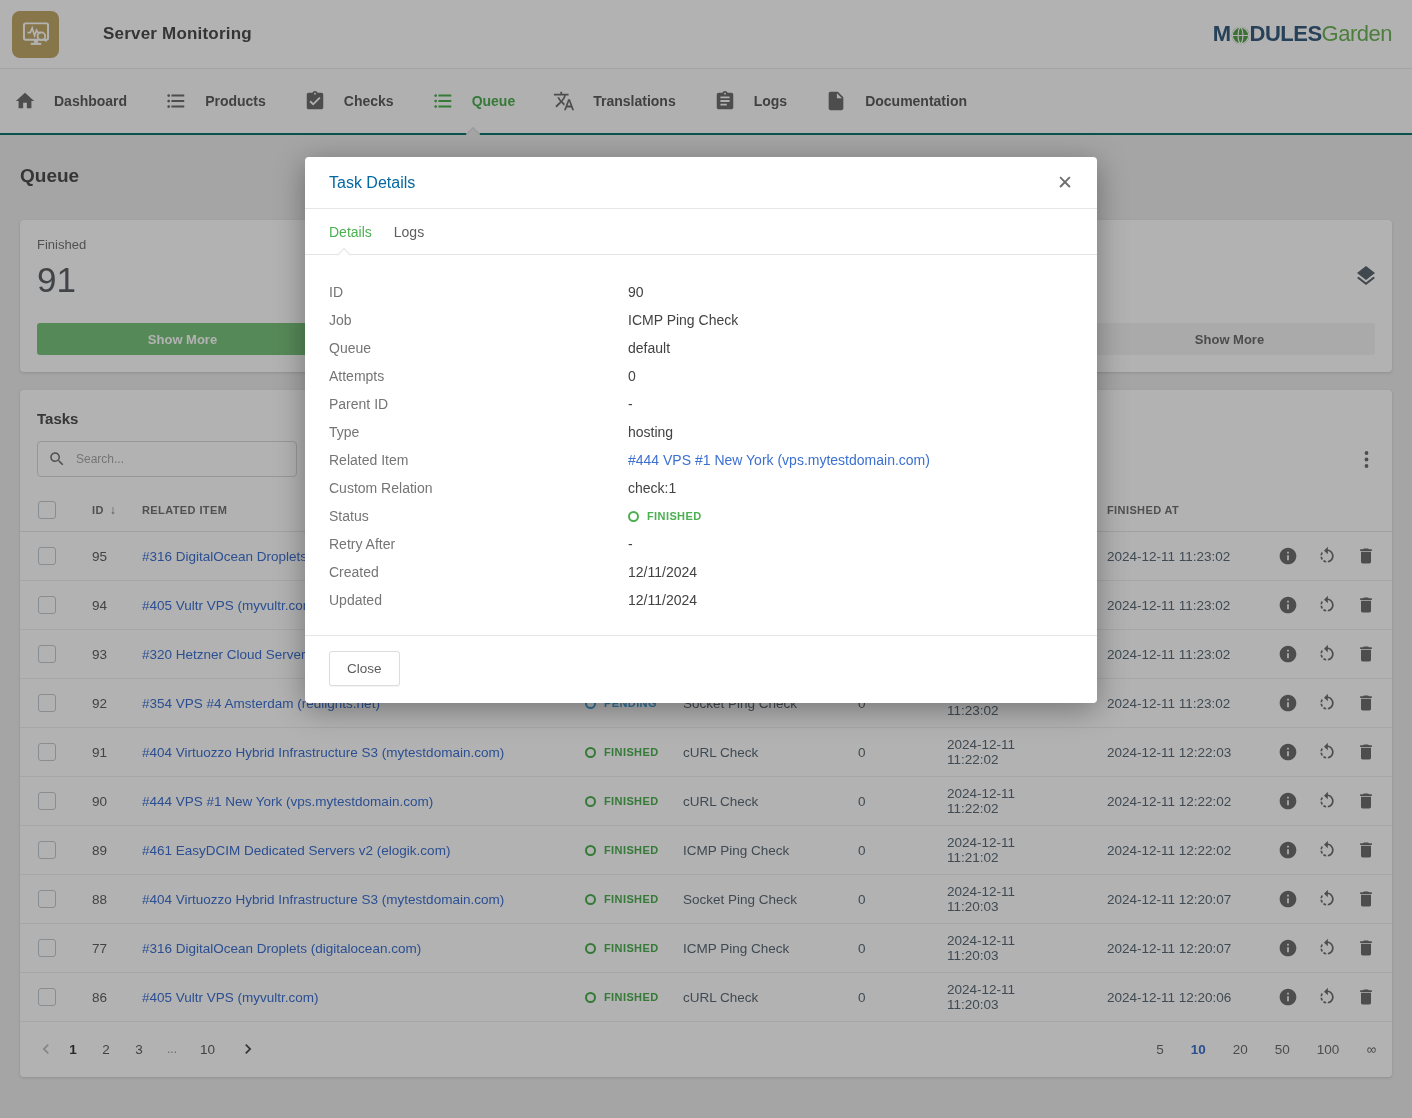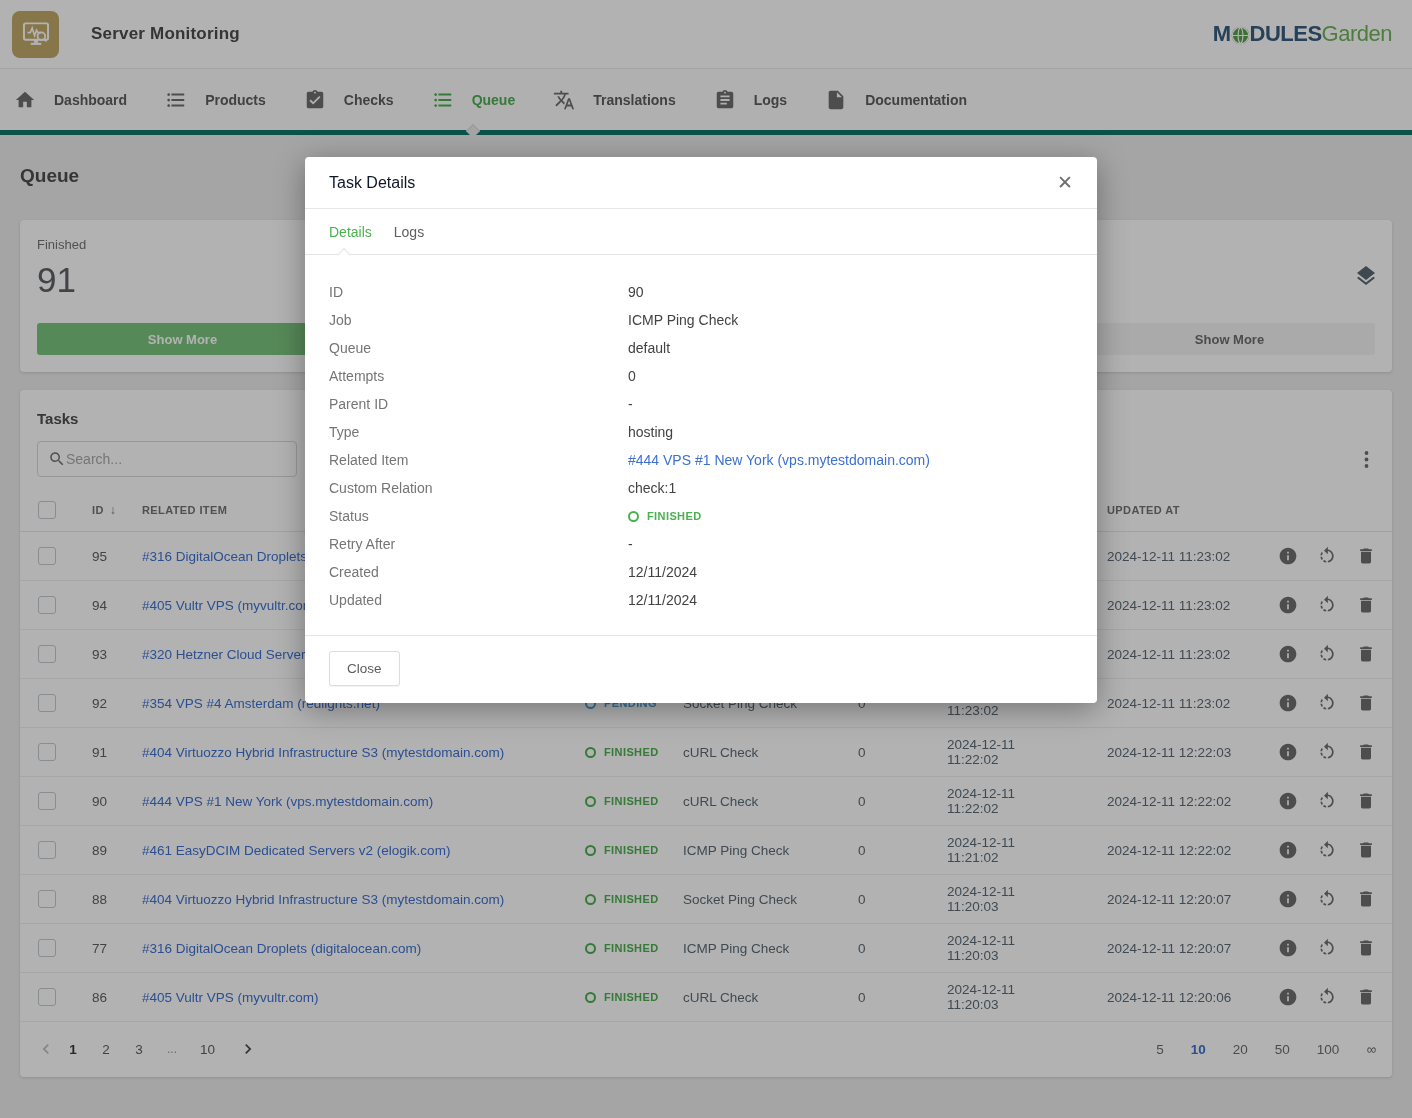--- a/index.html
+++ b/index.html
@@ -3,28 +3,28 @@
 <meta charset="utf-8">
 <style>
   * { margin:0; padding:0; box-sizing:border-box; }
   html,body { width:1412px; height:1118px; overflow:hidden; }
   body { font-family:"Liberation Sans", sans-serif; background:#ececec; position:relative; color:#555; }
 
   
   .top-header { height:68px; background:#fff; display:flex; align-items:center; padding:0 20px 0 12px; }
   .app-logo { width:47px; height:47px; border-radius:8px; background:#c2a96a; display:flex; align-items:center; justify-content:center; }
   .app-logo svg { width:34px; height:34px; }
-  .app-title { font-size:17px; font-weight:bold; color:#4c4c4c; margin-left:32px; letter-spacing:.2px; }
+  .app-title { font-size:17px; font-weight:bold; color:#4c4c4c; margin-left:44px; letter-spacing:.2px; }
   .brand { margin-left:auto; display:flex; align-items:center; font-size:22px; letter-spacing:-0.5px; }
   .brand .b1,.brand .b2 { font-weight:bold; color:#395d80; }
   .brand .b3 { color:#6fb457; }
   .brand svg { width:21px; height:21px; margin:0 -1px; position:relative; top:1px; }
 
   
-  .nav { height:67px; background:#fdfdfd; border-top:1px solid #ececec; border-bottom:5px solid #0f766e; display:flex; align-items:center; padding:0 14px; gap:38px; }
+  .nav { height:67px; background:#fdfdfd; border-top:1px solid #ececec; border-bottom:2px solid #0f766e; display:flex; align-items:center; padding:0 14px; gap:38px; }
   .nav-item { display:flex; align-items:center; gap:18px; cursor:pointer; position:relative; height:100%; }
   .nav-item .nav-icon svg { width:22px; height:22px; fill:#6f6f6f; display:block; }
   .nav-item .nav-label { font-size:14px; font-weight:bold; color:#5e5e5e; }
   .nav-item.active .nav-label { color:#4caf50; }
   .nav-item.active .nav-icon svg { fill:#4caf50; }
   .nav-item.active .notch { position:absolute; bottom:-6px; left:50%; margin-left:-5px; width:10px; height:10px; background:#ececec; border-left:1px solid #dcdcdc; border-top:1px solid #dcdcdc; transform:rotate(45deg); }
 
   
   .main { padding:10px 20px 0 20px; }
   .page-title { font-size:19px; font-weight:bold; color:#4e4e4e; margin-top:20px; }
@@ -40,21 +40,21 @@
   .show-more.light { background:#f4f4f4; color:#6d6d6d; }
   .layers-wrap { position:absolute; top:44px; right:14px; }
   .layers-wrap svg { width:24px; height:24px; fill:#5b6770; }
 
   
   .tasks-card { margin-top:18px; padding-top:2px; }
   .tasks-title { font-size:15px; font-weight:bold; color:#4e4e4e; padding:18px 17px 0 17px; }
   .toolbar { display:flex; align-items:center; padding:14px 17px 12px 17px; }
   .search-box { width:260px; height:36px; border:1px solid #d9d9d9; border-radius:4px; display:flex; align-items:center; padding:0 10px; background:#fff; }
   .search-box svg { width:18px; height:18px; fill:#757575; flex:none; }
-  .search-box input { border:none; outline:none; font-family:inherit; font-size:14px; color:#555; width:100%; background:transparent; }
+  .search-box input { border:none; outline:none; font-family:inherit; font-size:12px; color:#555; margin-left:10px; width:100%; background:transparent; }
   .search-box input::placeholder { color:#a9a9a9; }
   .kebab { margin-left:auto; cursor:pointer; padding:4px 6px; }
   .kebab svg { width:5px; height:17px; fill:#6f6f6f; display:block; }
 
   table { width:100%; border-collapse:collapse; table-layout:fixed; }
   th { font-size:11px; font-weight:bold; color:#737373; text-align:left; letter-spacing:.4px; padding:12px 0 12px 0; border-bottom:1px solid #e7e7e7; }
   td { border-bottom:1px solid #efefef; height:49px; font-size:13.5px; color:#5c6b77; vertical-align:middle; padding:0; }
   .c1{width:46px;} .c2{width:70px;} .c3{width:430px;} .c4{width:98px;} .c5{width:154px;} .c6{width:88px;} .c7{width:163px;} .c8{width:178px;} .c9{width:145px;}
   .p1{padding-left:18px;} .p2{padding-left:26px;} .p3{padding-left:6px;} .p4{padding-left:19px;} .p5{padding-left:19px;} .p6{padding-left:40px;} .p7{padding-left:41px;} .p8{padding-left:38px;}
   .chk { width:18px; height:18px; border:1px solid #c3cad0; border-radius:3px; background:#fff; cursor:pointer; display:block; }
@@ -81,21 +81,21 @@
   .pg-arrow.prev svg { fill:#bdbdbd; }
   .pg-arrow.next svg { fill:#4a4a4a; }
   .per-page { margin-left:auto; display:flex; align-items:center; gap:27px; }
   .pp-item { font-size:13.5px; color:#6d6d6d; cursor:pointer; }
   .pp-item.active { color:#3c70d0; font-weight:bold; }
 
   
   .overlay { position:absolute; inset:0; background:rgba(0,0,0,.30); z-index:5; }
   .modal { position:absolute; left:305px; top:157px; width:792px; background:#fff; border-radius:4px; box-shadow:0 6px 30px rgba(0,0,0,.35); z-index:10; }
   .modal-header { display:flex; align-items:center; padding:16px 24px; border-bottom:1px solid #e6e6e6; }
-  .modal-title { font-size:16px; color:#0f172a; }
+  .modal-title { font-size:16px; color:#0369a1; }
   .modal-close { margin-left:auto; font-size:19px; color:#6f6f6f; cursor:pointer; line-height:1; }
   .modal-tabs { display:flex; gap:22px; padding:0 24px; border-bottom:1px solid #e3e3e3; position:relative; }
   .mtab { padding:15px 0 14px 0; font-size:14px; color:#5e5e5e; cursor:pointer; }
   .mtab.active { color:#4caf50; }
   .tab-notch { position:absolute; bottom:-6px; left:34px; width:10px; height:10px; background:#fff; border-left:1px solid #e3e3e3; border-top:1px solid #e3e3e3; transform:rotate(45deg); }
   .modal-body { padding:23px 24px 21px 24px; }
   .field-row { display:flex; align-items:center; height:28px; font-size:14px; }
   .field-label { width:299px; flex:none; color:#757575; }
   .field-value { color:#424242; }
   .field-value a { color:#3c70d0; text-decoration:none; cursor:pointer; }
@@ -246,21 +246,21 @@
           <tr id="thead-row">
             <th class="p1">
               <span class="chk"></span>
             </th>
             <th class="p2">ID<span class="sort-arrow">↓</span></th>
             <th class="p3">RELATED ITEM</th>
             <th class="p4">STATUS</th>
             <th class="p5">JOB</th>
             <th class="p6">ATTEMPTS</th>
             <th class="p7">CREATED AT</th>
-            <th class="p8">UPDATED AT</th>
+            <th class="p8">FINISHED AT</th>
             <th></th>
           </tr>
         </thead>
       <tbody id="tbody">
           <tr>
             <td class="p1">
               <span class="chk"></span>
             </td>
      <td class="p2 id-cell">95</td>
      <td class="p3"><a class="rel-link">#316 DigitalOcean Droplets (digitalocean.com)</a></td>

